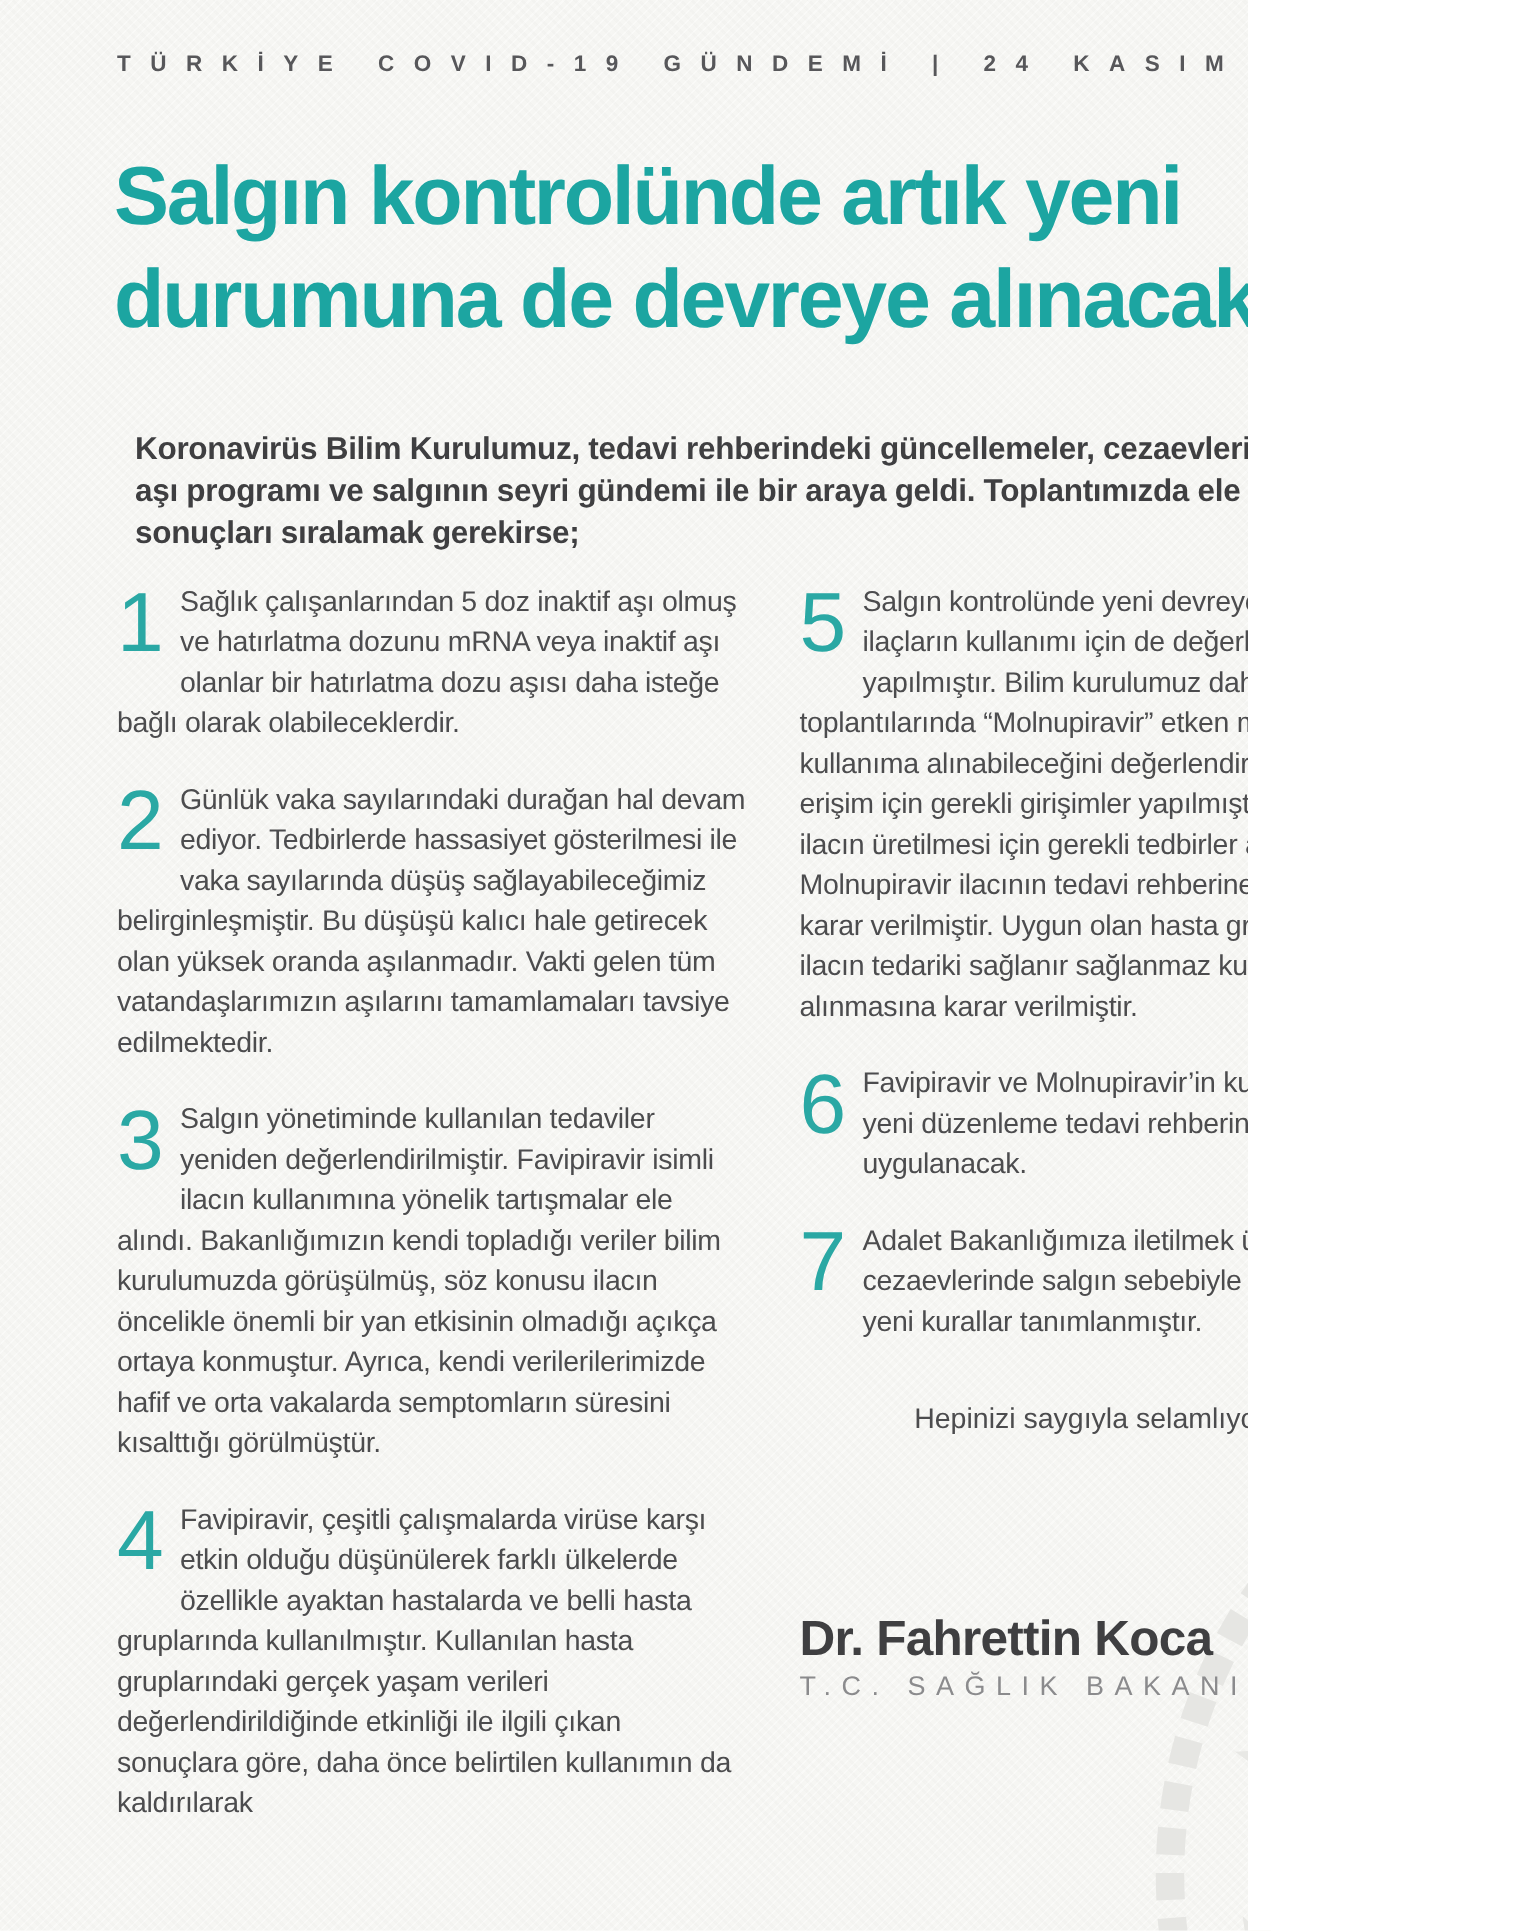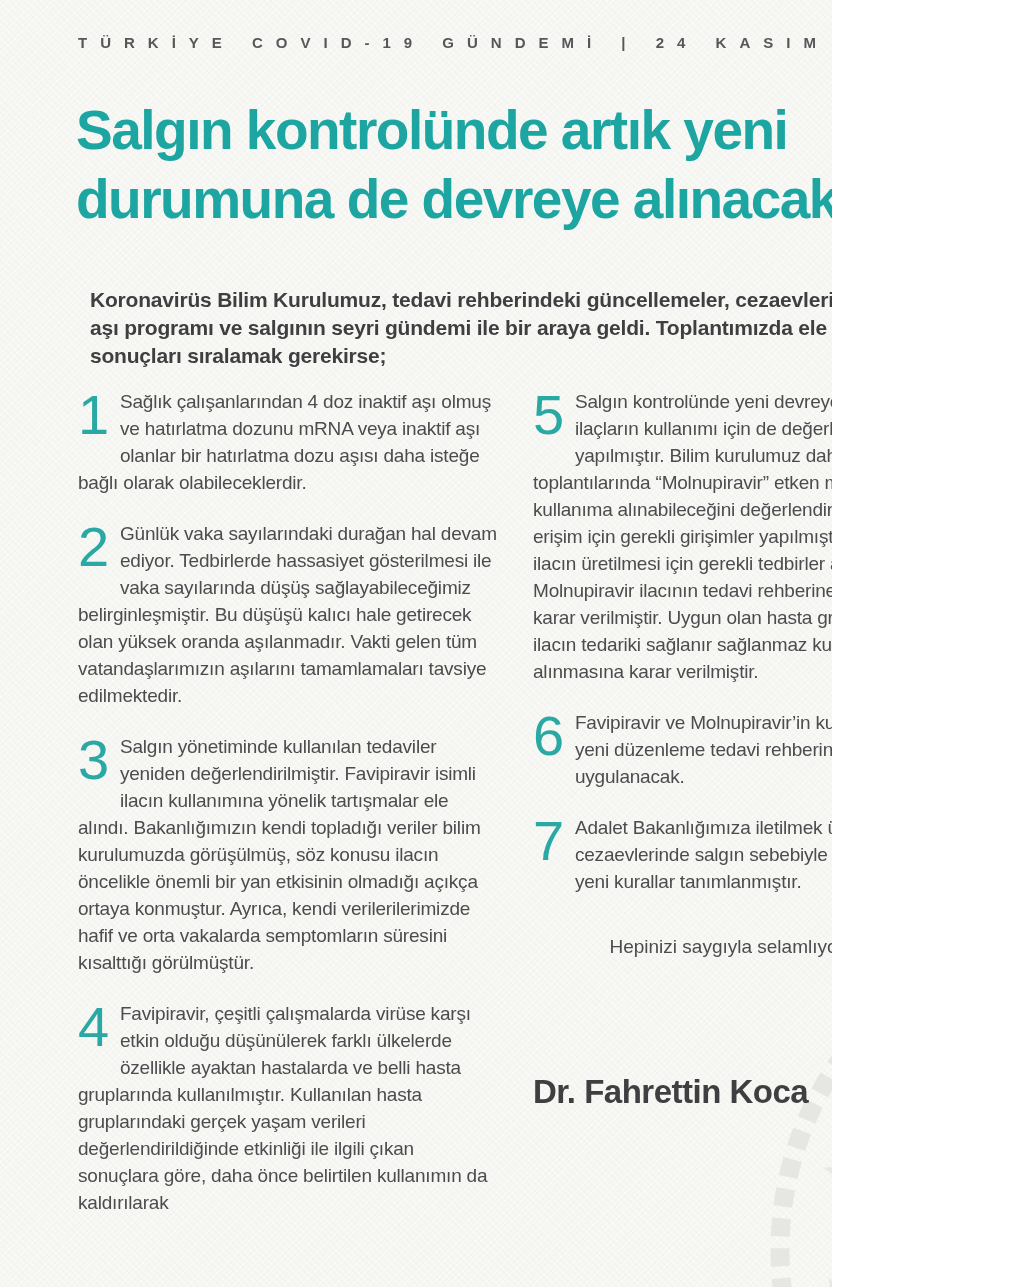--- a/index.html
+++ b/index.html
@@ -156,21 +156,21 @@
     <span class="title-line">durumuna de devreye alınacak</span>
   </h1>
 
   <p class="intro">Koronavirüs Bilim Kurulumuz, tedavi rehberindeki güncellemeler, cezaevlerinin durumları, aşı programı ve salgının seyri gündemi ile bir araya geldi. Toplantımızda ele alınan sonuçları sıralamak gerekirse;</p>
 
   <div class="columns">
 
     <div class="col">
       <div class="item">
         <span class="num">1</span>
-        <span>Sağlık çalışanlarından 4 doz inaktif aşı olmuş ve hatırlatma dozunu mRNA veya inaktif aşı olanlar bir hatırlatma dozu aşısı daha isteğe bağlı olarak olabileceklerdir.</span>
+        <span>Sağlık çalışanlarından 5 doz inaktif aşı olmuş ve hatırlatma dozunu mRNA veya inaktif aşı olanlar bir hatırlatma dozu aşısı daha isteğe bağlı olarak olabileceklerdir.</span>
       </div>
       <div class="item">
         <span class="num">2</span>
         <span>Günlük vaka sayılarındaki durağan hal devam ediyor. Tedbirlerde hassasiyet gösterilmesi ile vaka sayılarında düşüş sağlayabileceğimiz belirginleşmiştir. Bu düşüşü kalıcı hale getirecek olan yüksek oranda aşılanmadır. Vakti gelen tüm vatandaşlarımızın aşılarını tamamlamaları tavsiye edilmektedir.</span>
       </div>
       <div class="item">
         <span class="num">3</span>
         <span>Salgın yönetiminde kullanılan tedaviler yeniden değerlendirilmiştir. Favipiravir isimli ilacın kullanımına yönelik tartışmalar ele alındı. Bakanlığımızın kendi topladığı veriler bilim kurulumuzda görüşülmüş, söz konusu ilacın öncelikle önemli bir yan etkisinin olmadığı açıkça ortaya konmuştur. Ayrıca, kendi verilerilerimizde hafif ve orta vakalarda semptomların süresini kısalttığı görülmüştür.</span>
       </div>
       <div class="item">
@@ -190,17 +190,18 @@
       </div>
       <div class="item">
         <span class="num">7</span>
         <span>Adalet Bakanlığımıza iletilmek üzere cezaevlerinde salgın sebebiyle uygulanacak yeni kurallar tanımlanmıştır.</span>
       </div>
 
       <p class="closing">Hepinizi saygıyla selamlıyorum.</p>
 
       <div class="signature">
         <div class="sig-name">Dr. Fahrettin Koca</div>
+        <div class="sig-title">T.C. SAĞLIK BAKANI</div>
       </div>
     </div>
 
   </div>
 </div>
 
 </body></html>

